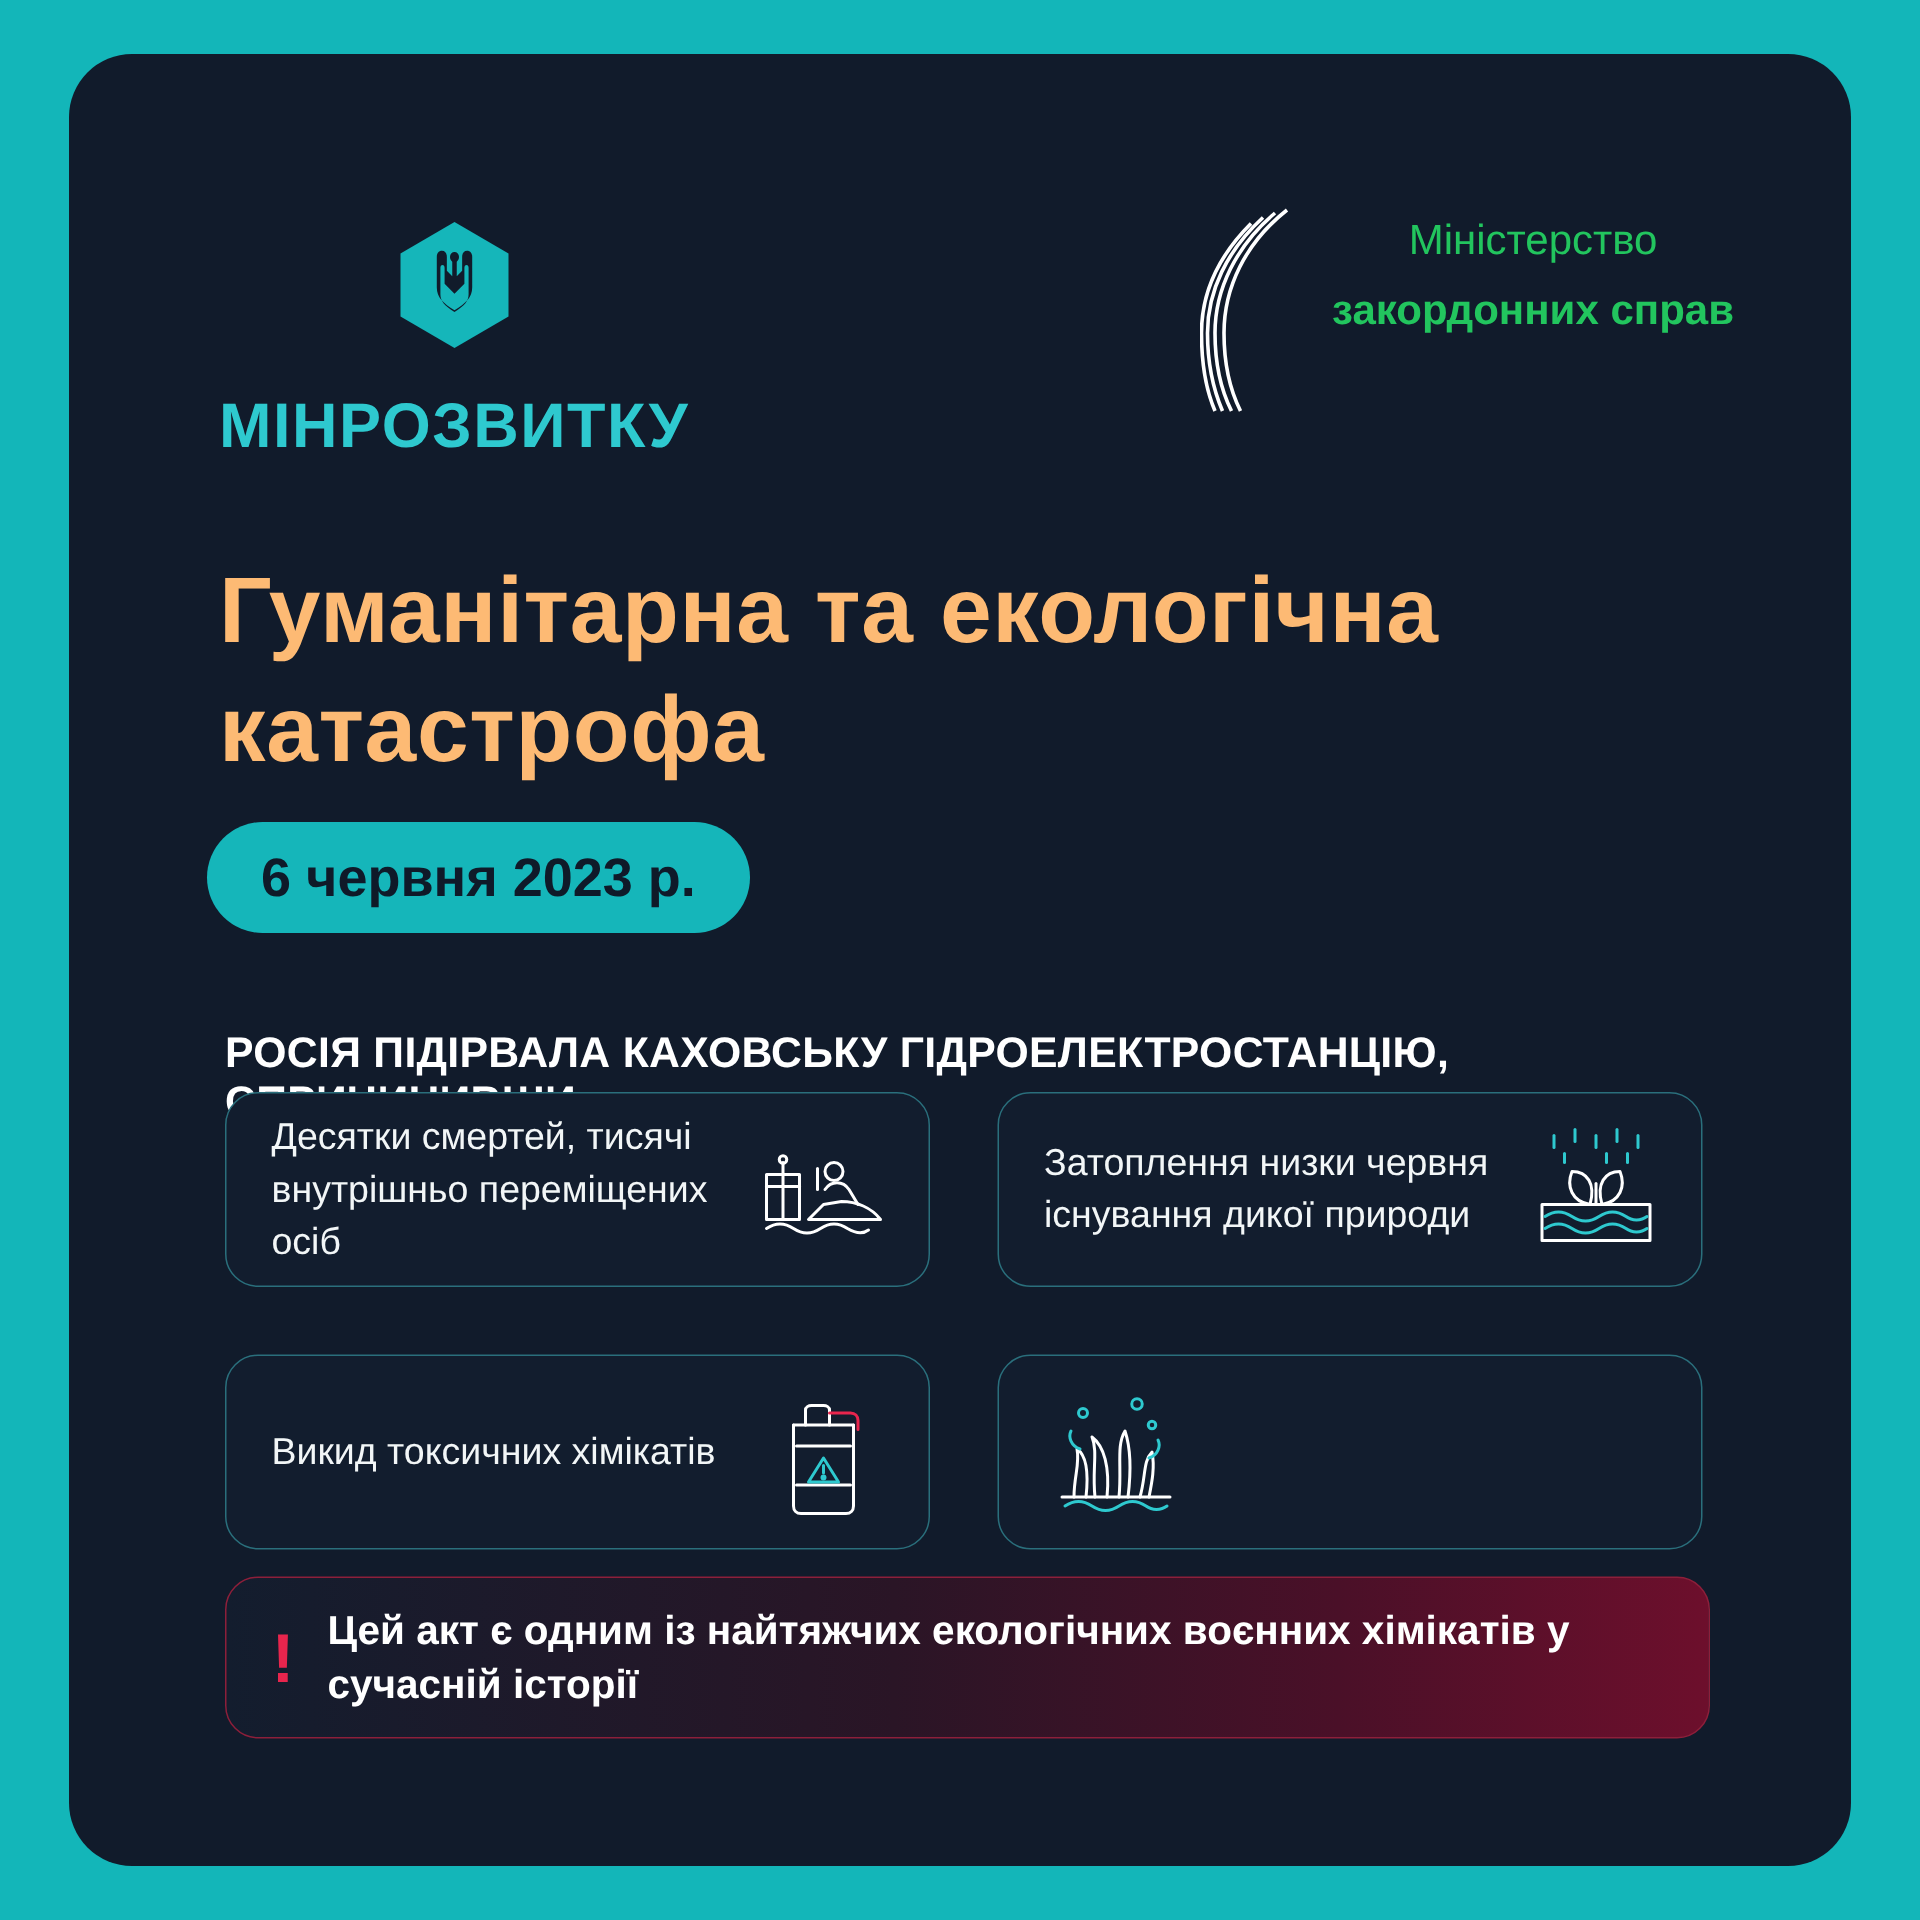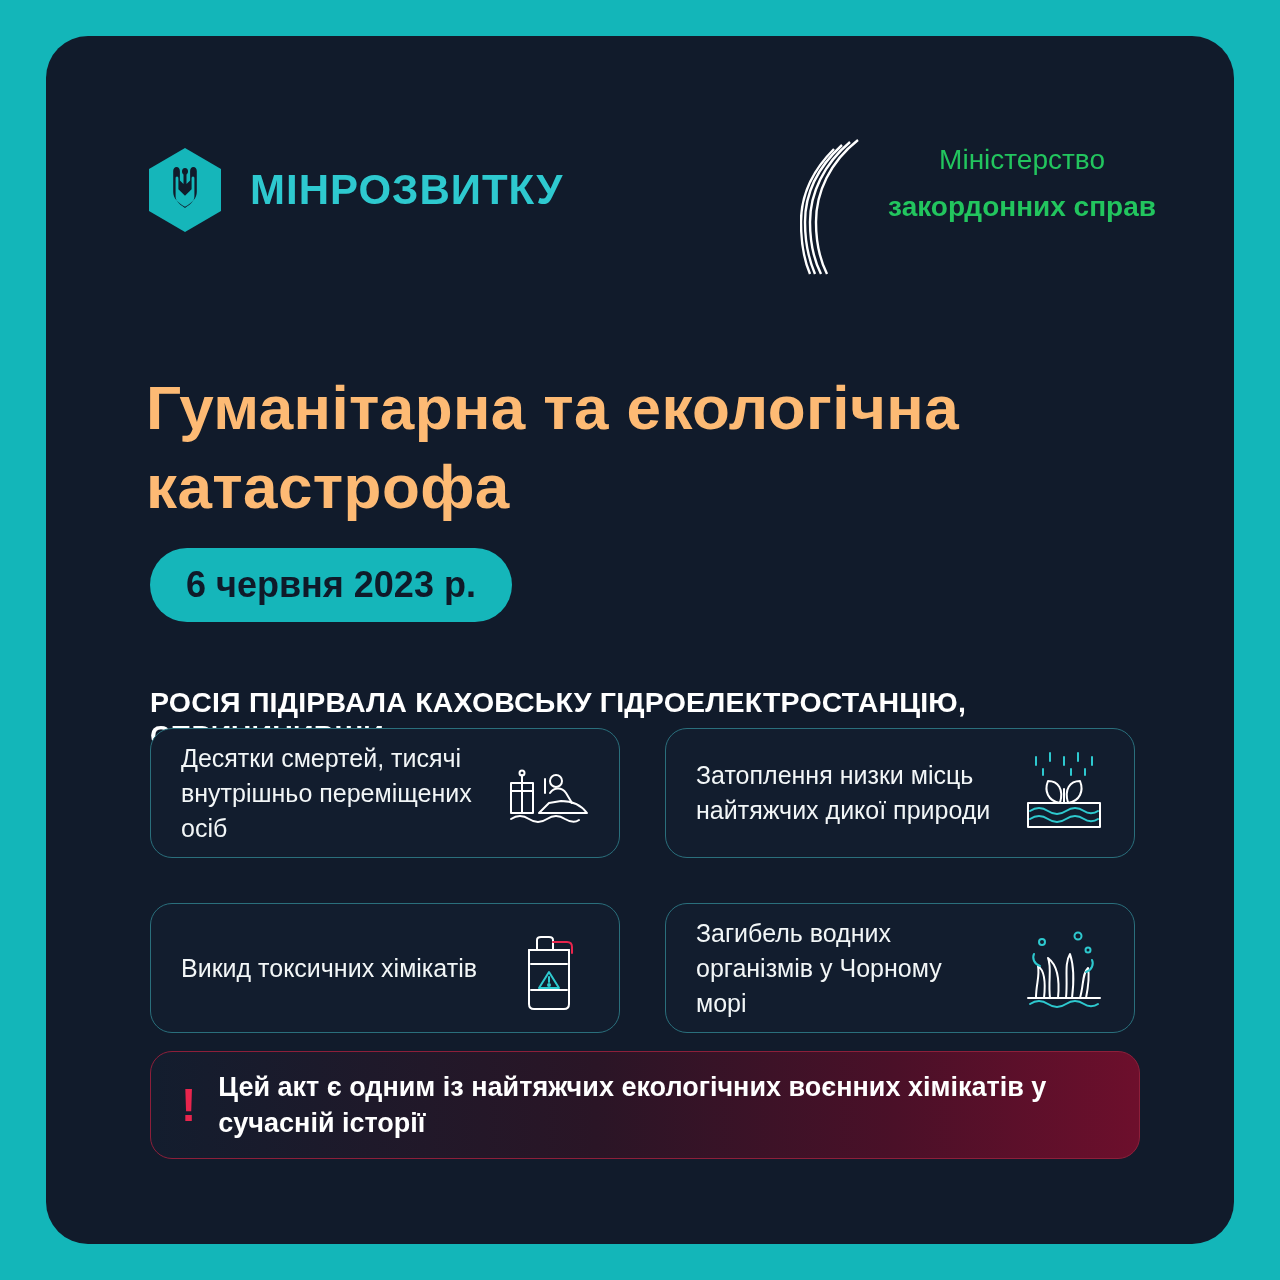--- a/index.html
+++ b/index.html
@@ -32,20 +32,21 @@
     width: 100%;
     height: 230px;
   }
   .brand {
     position: absolute;
     left: 100px;
     top: 110px;
     display: flex;
     align-items: center;
     gap: 26px;
+    flex-direction: column;
   }
   .hex {
     width: 78px;
     height: 88px;
     position: relative;
   }
   .brand-name {
     color: #2ec9cf;
     font-size: 42px;
     font-weight: bold;
@@ -79,21 +80,21 @@
     color: #fdba74;
     font-size: 62px;
     font-weight: bold;
     line-height: 1.28;
     letter-spacing: 0.4px;
   }
 
   
   .date-badge {
     position: absolute;
-    left: 104px;
+    left: 92px;
     top: 512px;
     background: #15b6ba;
     color: #0f1a29;
     font-size: 36px;
     font-weight: bold;
     padding: 16px 36px;
     border-radius: 40px;
     display: inline-block;
   }
 
@@ -232,21 +233,21 @@
           <path d="M44 34 l0 14"></path>
           <circle cx="55" cy="36" r="6"></circle>
           <path d="M49 48 c4-6 12-6 16 0 l6 10"></path>
           <path d="M48 58 l-10 10 l48 0 c-6-8-16-12-26-12 z"></path>
           <path d="M10 74 c6-4 12-4 18 0 c6 4 12 4 18 0 c6-4 12-4 18 0 c5 3 10 4 14 1"></path>
         </svg>
       </div>
     </div>
 
     <div class="fact">
-      <div class="fact-text">Затоплення низки місць найтяжчих дикої природи</div>
+      <div class="fact-text">Затоплення низки червня існування дикої природи</div>
       <div class="fact-icon">
         <svg width="96" height="96" viewBox="0 0 96 96" fill="none" stroke="#ffffff" stroke-width="2" stroke-linecap="round" stroke-linejoin="round">
           <g stroke="#2ec9cf">
             <line x1="20" y1="12" x2="20" y2="20"></line>
             <line x1="34" y1="8" x2="34" y2="16"></line>
             <line x1="48" y1="12" x2="48" y2="20"></line>
             <line x1="62" y1="8" x2="62" y2="16"></line>
             <line x1="76" y1="12" x2="76" y2="20"></line>
             <line x1="27" y1="24" x2="27" y2="30"></line>
             <line x1="55" y1="24" x2="55" y2="30"></line>
@@ -273,21 +274,20 @@
           <path d="M30 44 l36 0"></path>
           <path d="M30 70 l36 0"></path>
           <polygon points="48,52 58,68 38,68" stroke="#2ec9cf"></polygon>
           <line x1="48" y1="57" x2="48" y2="62" stroke="#2ec9cf"></line>
           <circle cx="48" cy="65" r="1" fill="#2ec9cf" stroke="#2ec9cf"></circle>
         </svg>
       </div>
     </div>
 
     <div class="fact">
-      <div class="fact-text">Загибель водних організмів у Чорному морі</div>
       <div class="fact-icon">
         <svg width="96" height="96" viewBox="0 0 96 96" fill="none" stroke="#ffffff" stroke-width="2" stroke-linecap="round" stroke-linejoin="round">
           <circle cx="26" cy="22" r="3" stroke="#2ec9cf"></circle>
           <circle cx="62" cy="16" r="3.5" stroke="#2ec9cf"></circle>
           <circle cx="72" cy="30" r="2.5" stroke="#2ec9cf"></circle>
           <path d="M20 78 c0-14 4-22 2-32 c6 4 8 14 6 32"></path>
           <path d="M34 78 c-2-18 2-30 -2-40 c8 6 12 20 10 40"></path>
           <path d="M50 78 c2-20-2-34 4-44 c4 12 4 28 2 44"></path>
           <path d="M64 78 c4-14 2-24 8-30 c2 10 0 20-2 30"></path>
           <path d="M12 78 l72 0"></path>

